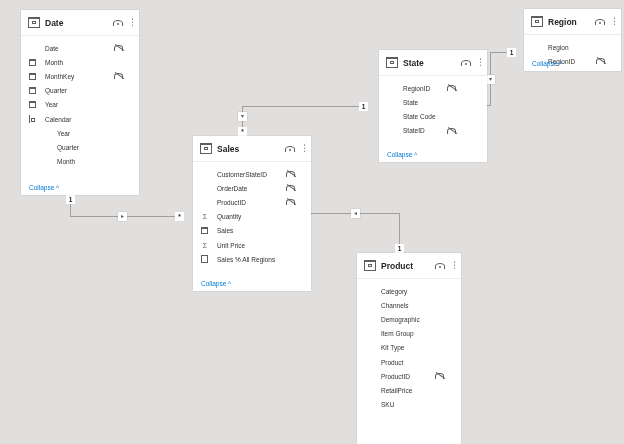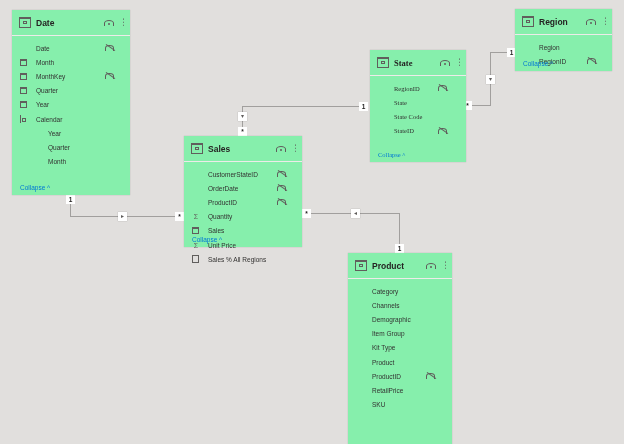--- a/index.html
+++ b/index.html
@@ -1,17 +1,17 @@
 <!DOCTYPE html>
 <html><head>
 <meta charset="utf-8">
 <style>
   html,body{margin:0;padding:0;}
   body{width:624px;height:444px;background:#e1dfdd;position:relative;overflow:hidden;font-family:"Liberation Sans",sans-serif;}
-  .card{position:absolute;background:#86efac;box-shadow:0 0 1px rgba(0,0,0,0.25);}
+  .card{position:absolute;background:#ffffff;box-shadow:0 0 1px rgba(0,0,0,0.25);margin-left:9px;}
   .card-header{height:25px;display:flex;align-items:center;padding:0 7px;border-bottom:1px solid #edebe9;}
   .tbl-icon{width:12px;height:11px;border:1px solid #605e5c;border-top-width:2px;box-sizing:border-box;position:relative;margin-right:5px;}
   .tbl-icon::after{content:"";position:absolute;left:3px;top:2px;width:4px;height:3px;border:1px solid #605e5c;box-sizing:border-box;}
   .card-title{font-size:8.5px;font-weight:bold;color:#252423;flex:1;}
   .eye{width:10px;height:6px;border:1px solid #605e5c;border-radius:50% 50% 0 0;border-bottom:none;box-sizing:border-box;position:relative;margin-right:5px;}
   .eye::after{content:"";position:absolute;left:3px;top:2px;width:2px;height:2px;background:#605e5c;border-radius:50%;}
   .more{font-size:9px;color:#605e5c;line-height:9px;width:4px;text-align:center;}
   .fields{padding-top:5px;}
   .field{height:14.2px;display:flex;align-items:center;font-size:6.5px;color:#323130;position:relative;}
   .ficon{width:12px;margin-left:6px;margin-right:6px;font-size:7px;color:#605e5c;text-align:center;}
@@ -98,21 +98,21 @@
         <span class="flabel">Quarter</span>
       </div>
     <div class="field sub">
         <span class="ficon"></span>
         <span class="flabel">Month</span>
       </div>
   </div>
   <div class="collapse">Collapse ^</div>
 </div>
 
-<div class="card" style="left:184px;top:136px;width:118px;height:111px;">
+<div class="card" style="left:184px;top:136px;width:118px;height:155px;">
   <div class="card-header">
     <span class="tbl-icon"></span>
     <span class="card-title">Sales</span>
     <span class="eye"></span>
     <span class="more">⋮</span>
   </div>
   <div class="fields">
     <div class="field">
         <span class="ficon"></span>
         <span class="flabel">CustomerStateID</span>
@@ -141,21 +141,21 @@
         <span class="flabel">Unit Price</span>
       </div>
     <div class="field">
         <span class="ficon calc"></span>
         <span class="flabel">Sales % All Regions</span>
       </div>
   </div>
   <div class="collapse">Collapse ^</div>
 </div>
 
-<div class="card" style="left:370px;top:50px;width:96px;height:112px;font-family:Liberation Serif, serif;">
+<div class="card" style="left:370px;top:50px;width:108px;height:112px;">
   <div class="card-header">
     <span class="tbl-icon"></span>
     <span class="card-title">State</span>
     <span class="eye"></span>
     <span class="more">⋮</span>
   </div>
   <div class="fields">
     <div class="field">
         <span class="ficon"></span>
         <span class="flabel">RegionID</span>

